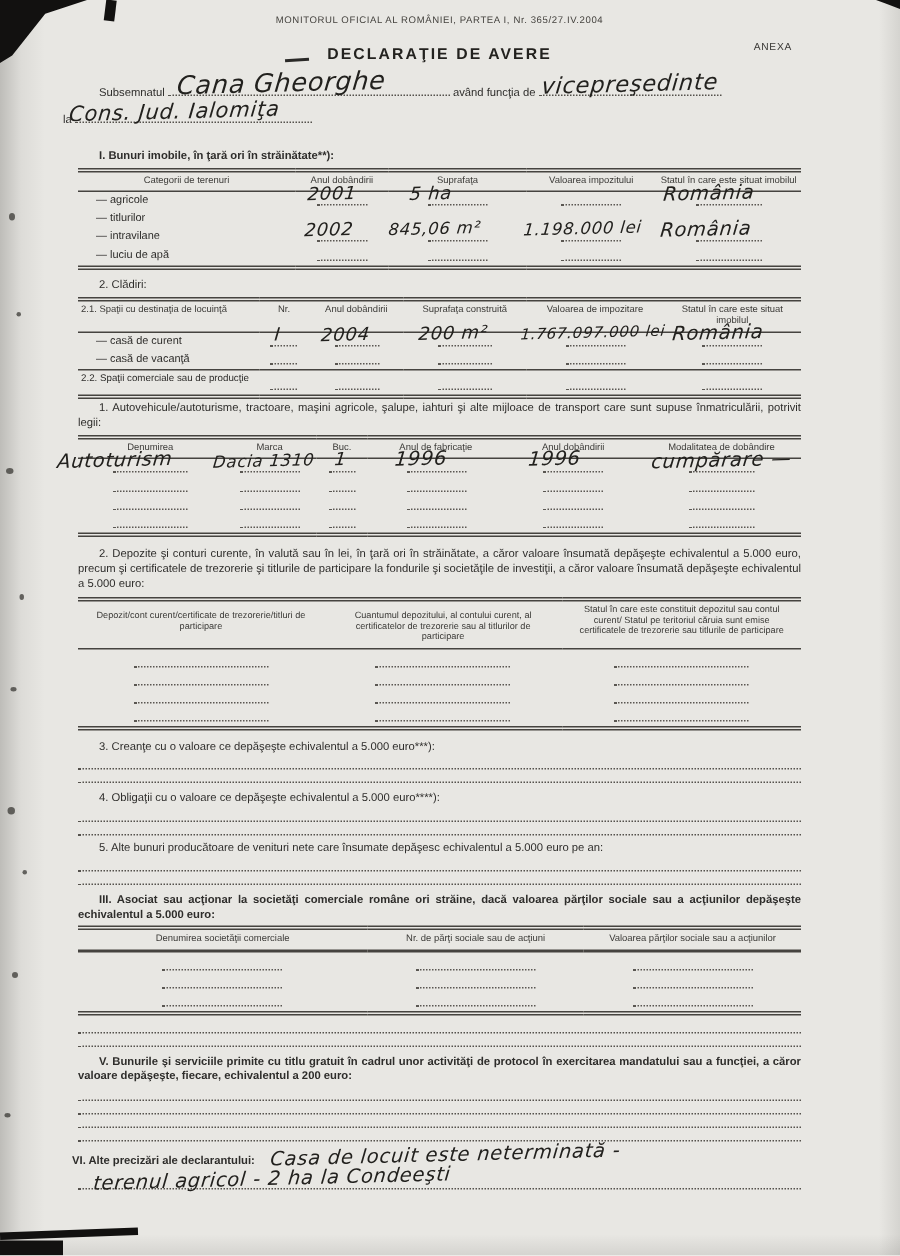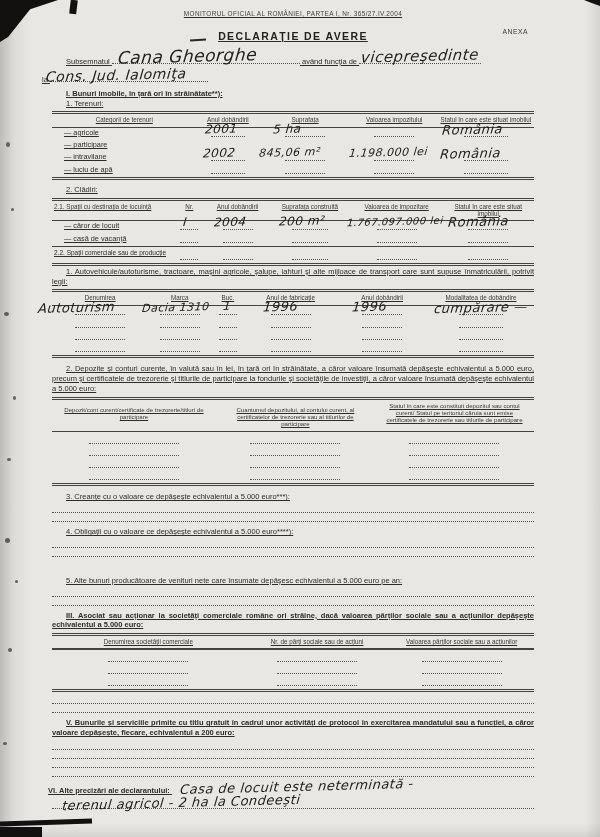--- a/index.html
+++ b/index.html
@@ -4,21 +4,21 @@
 <style>
   html,body{margin:0;padding:0;}
   .page{width:600px;height:837px;position:relative;overflow:hidden;
     background:
       linear-gradient(90deg, rgba(40,38,34,.22) 0px, rgba(40,38,34,.06) 14px, rgba(0,0,0,0) 30px),
       linear-gradient(270deg, rgba(40,38,34,.10) 0px, rgba(0,0,0,0) 14px),
       linear-gradient(0deg, rgba(40,38,34,.10) 0px, rgba(0,0,0,0) 14px),
       #e8e7e3;
     font-family:"Liberation Sans", sans-serif; color:#2e2d2b;}
   .content{position:relative;height:733px;padding:10px 66px 0 52px;box-sizing:border-box;
-    font-size:7.5px;line-height:1.3;overflow:visible;text-decoration:underline;}
+    font-size:7.5px;line-height:1.3;overflow:visible;}
   .c{text-align:center;}
   .b{font-weight:bold;}
   .j{text-align:justify;text-indent:14px;}
   .ind{padding-left:14px;}
   .masthead{font-size:6.4px;letter-spacing:.4px;color:#45433f;text-align:center;}
   .title{font-size:10.5px;font-weight:bold;letter-spacing:1.4px;text-align:center;margin-top:12px;color:#23221f;}
   .annex{position:absolute;top:28px;right:72px;font-size:6.8px;letter-spacing:.5px;color:#3a3936;}
   .titledash{position:absolute;left:190px;top:39px;width:16px;height:1.6px;background:#2a2927;transform:rotate(-4deg);}
   
   .dlead{display:inline-block;border-bottom:1px dotted #55524d;height:9px;position:relative;vertical-align:baseline;}
@@ -77,22 +77,21 @@
         <span class="hw ahw" style="left:2px;bottom:-4px;font-size:15px;">vicepreşedinte</span>
       </span>
     </div>
     <div class="rel" style="height:14px;margin-left:-10px;">
       <span>la</span>
       <span class="dlead" style="width:158px;">
         <span class="hw ahw" style="left:-4px;bottom:-3px;font-size:14px;">Cons. Jud. Ialomiţa</span>
       </span>
     </div>
 
-    <div class="b ind" style="margin-top:3px;">I. Bunuri imobile, în ţară ori în străinătate**):</div>
-    <div class="ind">1. Terenuri:</div>
+    <div class="b ind" style="margin-top:13px;">I. Bunuri imobile, în ţară ori în străinătate**):</div>
 
     <table style="margin-top:3px;">
       <colgroup>
           <col style="width:30%">
           <col style="width:13%">
           <col style="width:19%">
           <col style="width:18%">
           <col style="width:20%">
         </colgroup>
       <tbody>
@@ -104,21 +103,21 @@
         <th>Statul în care este situat imobilul</th>
       </tr>
       <tr style="height:13px;">
         <td style="padding-left:12px;">— agricole</td>
         <td class="rel c"><span class="d" style="width:34px"></span><span class="hw ahw" style="left:8px;top:-6px;font-size:12px;">2001</span></td>
         <td class="rel c"><span class="d" style="width:40px"></span><span class="hw ahw" style="left:14px;top:-6px;font-size:12px;">5 ha</span></td>
         <td class="rel c"><span class="d" style="width:40px"></span></td>
         <td class="rel c"><span class="d" style="width:44px"></span><span class="hw ahw" style="left:4px;top:-6px;font-size:13px;">România</span></td>
       </tr>
       <tr style="height:11px;">
-        <td style="padding-left:12px;">— participare</td>
+        <td style="padding-left:12px;">— titlurilor</td>
         <td class="c"></td>
             <td class="c"></td>
             <td class="c"></td>
             <td class="c"></td>
       </tr>
       <tr style="height:13px;">
         <td style="padding-left:12px;">— intravilane</td>
         <td class="rel c"><span class="d" style="width:34px"></span><span class="hw ahw" style="left:6px;top:-6px;font-size:12px;">2002</span></td>
         <td class="rel c"><span class="d" style="width:40px"></span><span class="hw ahw" style="left:0px;top:-6px;font-size:11px;">845,06 m²</span></td>
         <td class="rel c"><span class="d" style="width:40px"></span><span class="hw ahw" style="left:-2px;top:-6px;font-size:11px;">1.198.000 lei</span></td>
@@ -148,21 +147,21 @@
       <tbody>
           <tr class="tt hb">
         <th style="text-align:left;">2.1. Spaţii cu destinaţia de locuinţă</th>
         <th>Nr.</th>
         <th>Anul dobândirii</th>
         <th>Suprafaţa construită</th>
         <th>Valoarea de impozitare</th>
         <th>Statul în care este situat imobilul</th>
       </tr>
       <tr style="height:13px;">
-        <td style="padding-left:12px;">— căror de locuit</td>
+        <td style="padding-left:12px;">— casă de curent</td>
         <td class="rel c"><span class="d" style="width:18px"></span><span class="hw ahw" style="left:10px;top:-6px;font-size:12px;">I</span></td>
         <td class="rel c"><span class="d" style="width:30px"></span><span class="hw ahw" style="left:8px;top:-6px;font-size:12px;">2004</span></td>
         <td class="rel c"><span class="d" style="width:36px"></span><span class="hw ahw" style="left:10px;top:-7px;font-size:12px;">200 m²</span></td>
         <td class="rel c"><span class="d" style="width:40px"></span><span class="hw ahw" style="left:-4px;top:-6px;font-size:10px;">1.767.097.000 lei</span></td>
         <td class="rel c"><span class="d" style="width:40px"></span><span class="hw ahw" style="left:6px;top:-7px;font-size:13px;">România</span></td>
       </tr>
       <tr style="height:12px;">
         <td style="padding-left:12px;">— casă de vacanţă</td>
         <td class="c"><span class="d" style="width:18px"></span></td>
         <td class="c"><span class="d" style="width:30px"></span></td>
@@ -274,21 +273,21 @@
       </table>
 
     <div class="ind" style="margin-top:6px;">3. Creanţe cu o valoare ce depăşeşte echivalentul a 5.000 euro***):</div>
     <div class="dot" style="margin-top:2px;"></div>
     <div class="dot"></div>
 
     <div class="ind" style="margin-top:5px;">4. Obligaţii cu o valoare ce depăşeşte echivalentul a 5.000 euro****):</div>
     <div class="dot" style="margin-top:2px;"></div>
     <div class="dot"></div>
 
-    <div class="ind" style="margin-top:19px;">5. Alte bunuri producătoare de venituri nete care însumate depăşesc echivalentul a 5.000 euro pe an:</div>
+    <div class="ind" style="margin-top:3px;">5. Alte bunuri producătoare de venituri nete care însumate depăşesc echivalentul a 5.000 euro pe an:</div>
     <div class="dot" style="margin-top:2px;"></div>
     <div class="dot"></div>
 
     <div class="b j" style="margin-top:5px;">III. Asociat sau acţionar la societăţi comerciale române ori străine, dacă valoarea părţilor sociale sau a acţiunilor depăşeşte echivalentul a 5.000 euro:</div>
 
     <table style="margin-top:3px;">
       <colgroup>
           <col style="width:40%">
           <col style="width:30%">
           <col style="width:30%">

